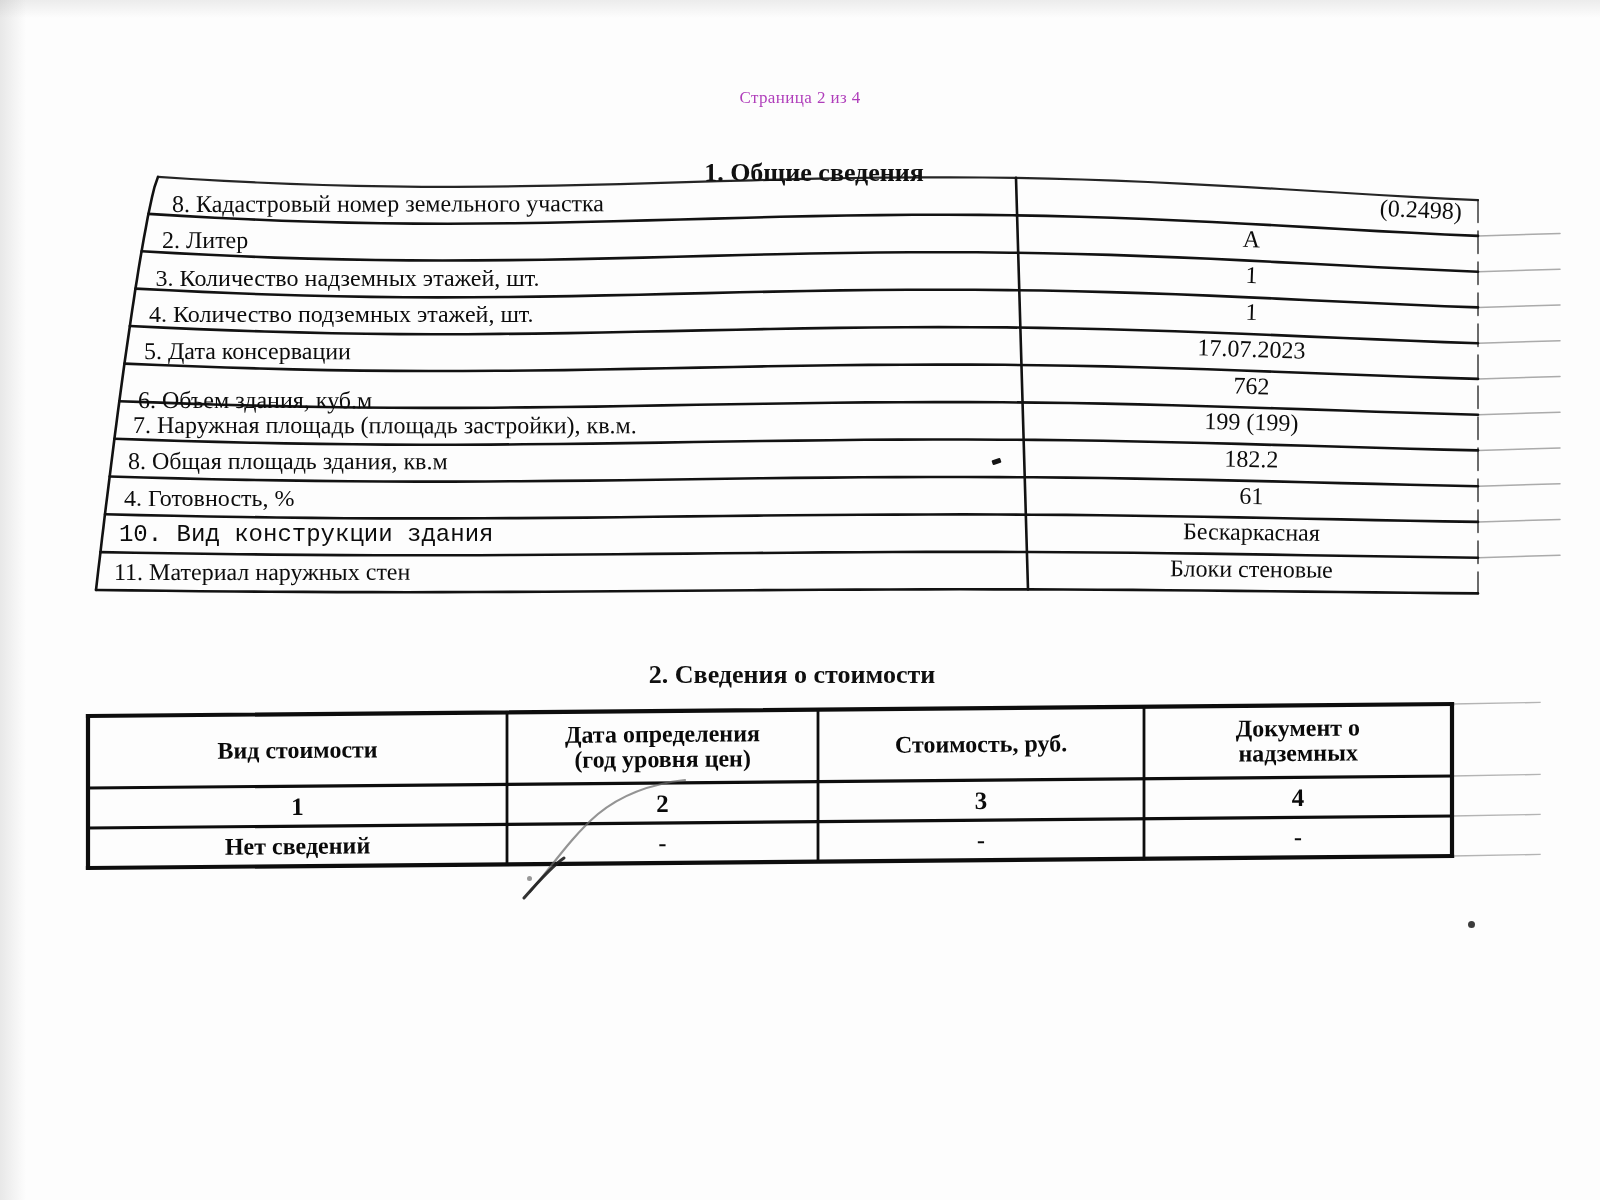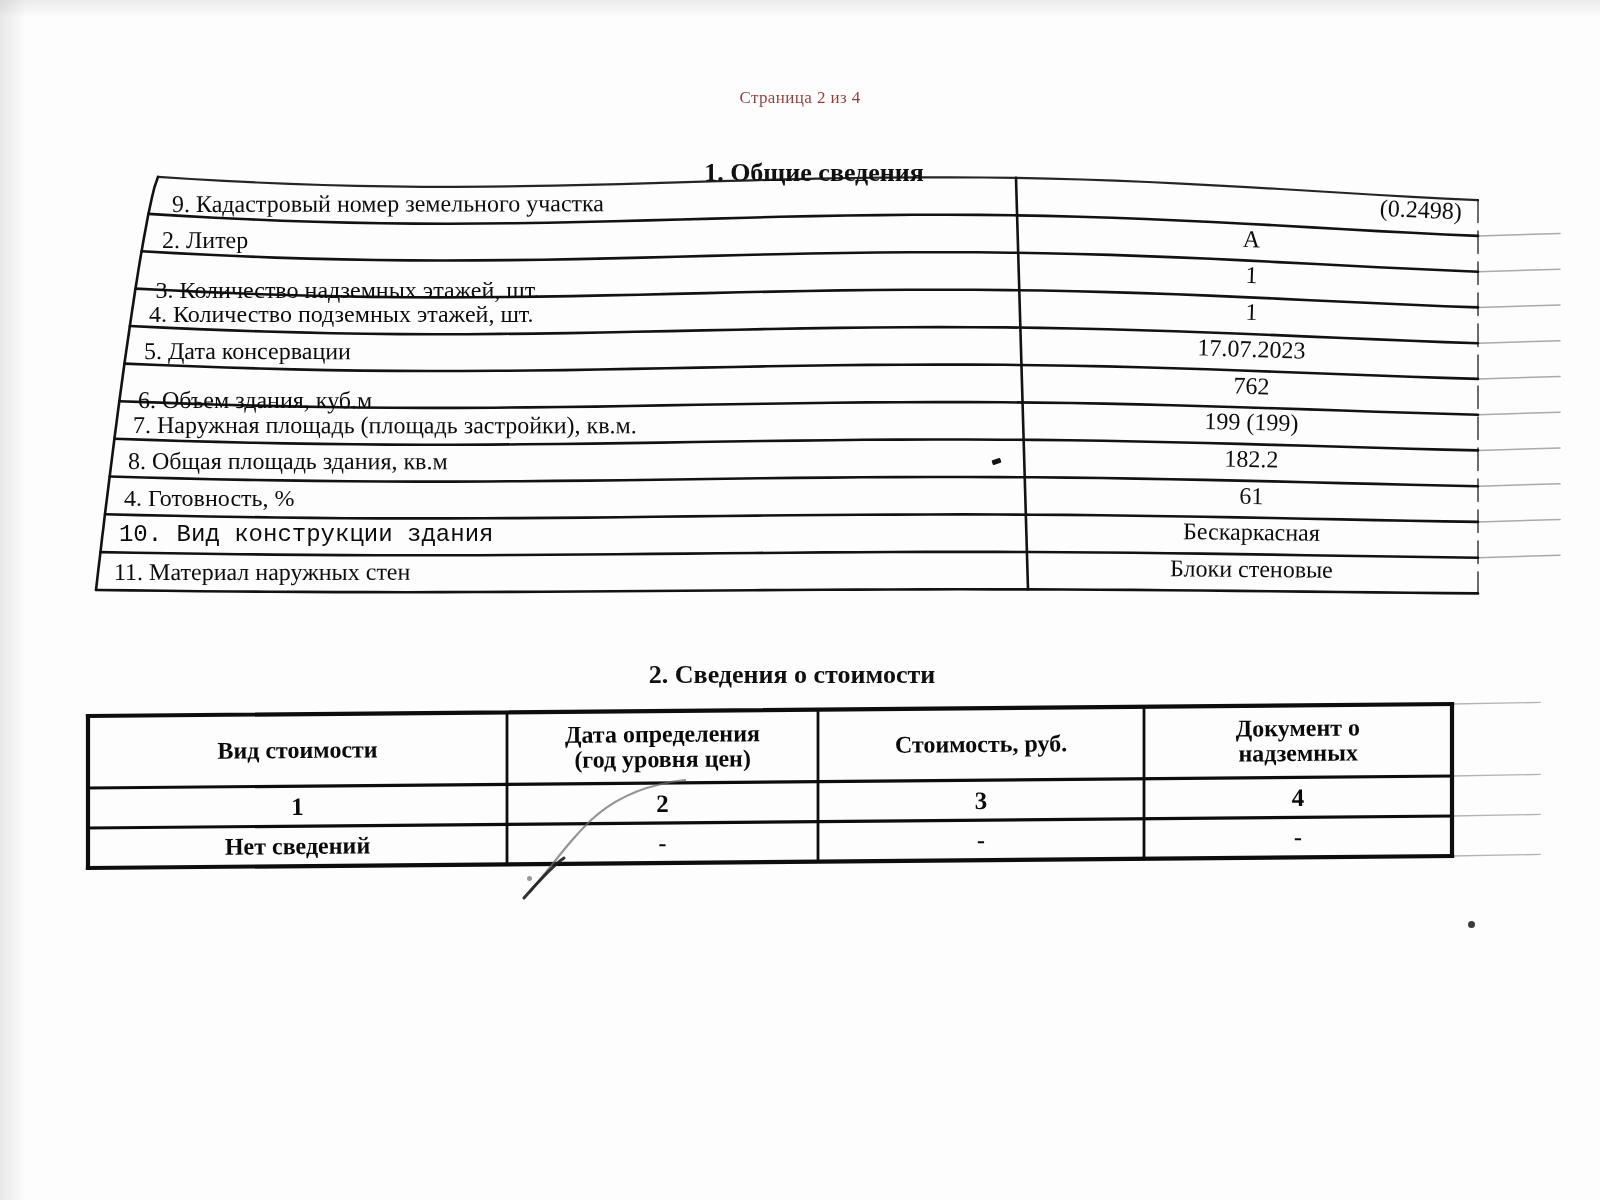--- a/index.html
+++ b/index.html
@@ -18,21 +18,21 @@
     background: #fdfdfd;
   }
 
   
   .page-header {
     position: absolute;
     top: 88px; left: 0; width: 1600px;
     text-align: center;
     font-size: 17px;
     letter-spacing: 0.4px;
-    color: #7f1d1d;
+    color: #a21caf;
     opacity: .85;
     font-family: "Liberation Serif", serif;
   }
 
   
   .section-title {
     position: absolute;
     width: 1600px;
     text-align: center;
     font-size: 26px;
@@ -170,25 +170,25 @@
           <path d="M 1478 379.7 L 1560 377.2" stroke-width="1.5" opacity="0.35"></path>
           <path d="M 96.0 412.0 L 130.6 412.4 L 165.1 412.8 L 199.6 413.2 L 234.2 413.5 L 268.8 413.7 L 303.3 413.9 L 337.9 414.1 L 372.4 414.1 L 406.9 414.2 L 441.5 414.1 L 476.1 414.0 L 510.6 413.9 L 545.2 413.7 L 579.7 413.5 L 614.3 413.3 L 648.8 413.0 L 683.4 412.8 L 717.9 412.5 L 752.4 412.2 L 787.0 412.0 L 821.6 411.8 L 856.1 411.6 L 890.6 411.5 L 925.2 411.4 L 959.8 411.3 L 994.3 411.4 L 1028.8 411.4 L 1063.4 411.5 L 1097.9 411.7 L 1132.5 411.9 L 1167.0 412.2 L 1201.6 412.5 L 1236.1 412.9 L 1270.7 413.2 L 1305.3 413.6 L 1339.8 414.0 L 1374.4 414.4 L 1408.9 414.8 L 1443.5 415.1 L 1478.0 415.4" stroke-width="2.6" opacity="1"></path>
         </g>
       <g id="t1-verticals" fill="none" stroke="#121212" stroke-width="2.6" stroke-linecap="round">
           <path d="M 158.0 -1.1 L 154.5 9.0 L 152.0 19.2 L 149.8 29.4 L 147.7 39.6 L 145.8 49.9 L 143.9 60.1 L 142.1 70.4 L 140.3 80.7 L 138.6 90.9 L 137.0 101.2 L 135.3 111.5 L 133.8 121.8 L 132.2 132.1 L 130.7 142.4 L 129.2 152.7 L 127.7 163.0 L 126.2 173.4 L 124.7 183.7 L 123.3 194.0 L 121.9 204.3 L 120.5 214.7 L 119.1 225.0 L 117.7 235.4 L 116.4 245.7 L 115.0 256.1 L 113.7 266.5 L 112.4 276.8 L 111.1 287.2 L 109.8 297.6 L 108.5 308.0 L 107.2 318.3 L 105.9 328.7 L 104.6 339.1 L 103.4 349.5 L 102.1 359.9 L 100.9 370.3 L 99.7 380.7 L 98.4 391.1 L 97.2 401.6 L 96.0 412.0" stroke-width="2.6"></path>
           <path d="M 1016.0 -0.1 L 1016.3 10.2 L 1016.6 20.5 L 1016.9 30.8 L 1017.2 41.1 L 1017.5 51.4 L 1017.8 61.7 L 1018.1 72.0 L 1018.4 82.3 L 1018.7 92.5 L 1019.0 102.8 L 1019.3 113.1 L 1019.6 123.4 L 1019.9 133.7 L 1020.2 144.0 L 1020.5 154.3 L 1020.8 164.6 L 1021.1 174.9 L 1021.4 185.1 L 1021.7 195.4 L 1022.0 205.7 L 1022.3 216.0 L 1022.6 226.3 L 1022.9 236.6 L 1023.2 246.9 L 1023.5 257.2 L 1023.8 267.4 L 1024.1 277.7 L 1024.4 288.0 L 1024.7 298.3 L 1025.0 308.6 L 1025.3 318.9 L 1025.6 329.2 L 1025.9 339.4 L 1026.2 349.7 L 1026.5 360.0 L 1026.8 370.3 L 1027.1 380.6 L 1027.4 390.9 L 1027.7 401.1 L 1028.0 411.4" stroke-width="2.6"></path>
           <path d="M 1478.0 22.2 L 1478.0 32.0 L 1478.0 41.9 L 1478.0 51.7 L 1478.0 61.5 L 1478.0 71.3 L 1478.0 81.2 L 1478.0 91.0 L 1478.0 100.8 L 1478.0 110.7 L 1478.0 120.5 L 1478.0 130.3 L 1478.0 140.2 L 1478.0 150.0 L 1478.0 159.8 L 1478.0 169.7 L 1478.0 179.5 L 1478.0 189.3 L 1478.0 199.2 L 1478.0 209.0 L 1478.0 218.8 L 1478.0 228.6 L 1478.0 238.5 L 1478.0 248.3 L 1478.0 258.1 L 1478.0 268.0 L 1478.0 277.8 L 1478.0 287.6 L 1478.0 297.5 L 1478.0 307.3 L 1478.0 317.1 L 1478.0 327.0 L 1478.0 336.8 L 1478.0 346.6 L 1478.0 356.5 L 1478.0 366.3 L 1478.0 376.1 L 1478.0 385.9 L 1478.0 395.8 L 1478.0 405.6 L 1478.0 415.4" stroke-width="2" stroke-dasharray="22 9" opacity="0.62"></path>
         </g>
     </svg>
     <div id="t1-content">
-        <div class="t1-label" style="left: 172px; top: 5.64726px; transform-origin: 0px 50%; transform: rotate(-0.1deg);">9. Кадастровый номер земельного участка</div>
+        <div class="t1-label" style="left: 172px; top: 5.64726px; transform-origin: 0px 50%; transform: rotate(-0.1deg);">8. Кадастровый номер земельного участка</div>
         <div class="t1-value" style="left: 1025px; width: 437px; top: 4.0665px; text-align: right; padding-right: 16px; transform-origin: 50% 50%; transform: rotate(2.59deg);">(0.2498)</div>
         <div class="t1-label" style="left: 162.448px; top: 42.4637px; transform-origin: 0px 50%; transform: rotate(-0.04deg);">2. Литер</div>
         <div class="t1-value" style="left: 1025px; width: 453px; top: 40.7613px; transform-origin: 50% 50%; transform: rotate(2.38deg);">А</div>
-        <div class="t1-label" style="left: 155.598px; top: 92px; transform-origin: 0px 50%; transform: rotate(0deg);">3. Количество надземных этажей, шт.</div>
+        <div class="t1-label" style="left: 155.598px; top: 80px; transform-origin: 0px 50%; transform: rotate(0deg);">3. Количество надземных этажей, шт.</div>
         <div class="t1-value" style="left: 1025px; width: 453px; top: 77.4561px; transform-origin: 50% 50%; transform: rotate(2.17deg);">1</div>
         <div class="t1-label" style="left: 149.496px; top: 116.116px; transform-origin: 0px 50%; transform: rotate(0.02deg);">4. Количество подземных этажей, шт.</div>
         <div class="t1-value" style="left: 1025px; width: 453px; top: 114.151px; transform-origin: 50% 50%; transform: rotate(1.96deg);">1</div>
         <div class="t1-label" style="left: 143.835px; top: 152.95px; transform-origin: 0px 50%; transform: rotate(0.04deg); text-align: center;">5. Дата консервации</div>
         <div class="t1-value" style="left: 1025px; width: 453px; top: 150.846px; transform-origin: 50% 50%; transform: rotate(1.76deg);">17.07.2023</div>
         <div class="t1-label" style="left: 138.48px; top: 202px; transform-origin: 0px 50%; transform: rotate(0.04deg);">6. Объем здания, куб.м</div>
         <div class="t1-value" style="left: 1025px; width: 453px; top: 187.54px; transform-origin: 50% 50%; transform: rotate(1.55deg);">762</div>
         <div class="t1-label" style="left: 133.358px; top: 226.641px; transform-origin: 0px 50%; transform: rotate(0.04deg);">7. Наружная площадь (площадь застройки), кв.м.</div>
         <div class="t1-value" style="left: 1025px; width: 453px; top: 224.235px; transform-origin: 50% 50%; transform: rotate(1.34deg);">199 (199)</div>
         <div class="t1-label" style="left: 128.421px; top: 263.499px; transform-origin: 0px 50%; transform: rotate(0.03deg);">8. Общая площадь здания, кв.м</div>

